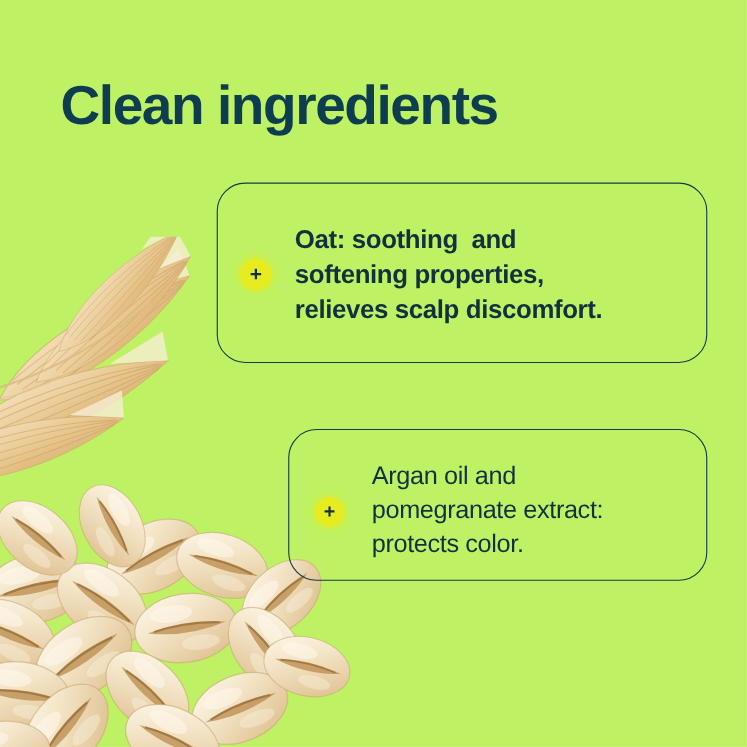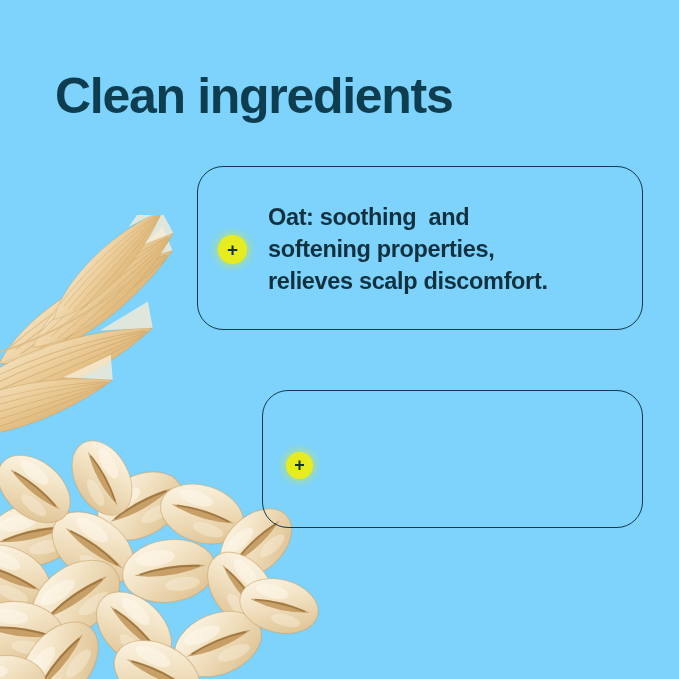--- a/index.html
+++ b/index.html
@@ -6,21 +6,21 @@
   html, body {
     margin: 0;
     padding: 0;
     background: #ffffff;
   }
   #page {
     position: relative;
     width: 679px;
     height: 679px;
     overflow: hidden;
-    background: #7dd3fc;
+    background: #bef264;
     font-family: "Liberation Sans", sans-serif;
     -webkit-font-smoothing: antialiased;
   }
 
   
   #heading {
     position: absolute;
     left: 55px;
     top: 33px;
     font-size: 50px;
@@ -210,15 +210,18 @@
     </div>
     <div class="card-text" id="text-1">Oat: soothing  and
 softening properties,
 relieves scalp discomfort.</div>
   </div>
 
   <div class="card" id="card-2">
     <div class="badge" id="badge-2">
       <span class="badge-plus">+</span>
     </div>
+    <div class="card-text" id="text-2">Argan oil and
+pomegranate extract:
+protects color.</div>
   </div>
 
 </div>
 
 </body></html>

